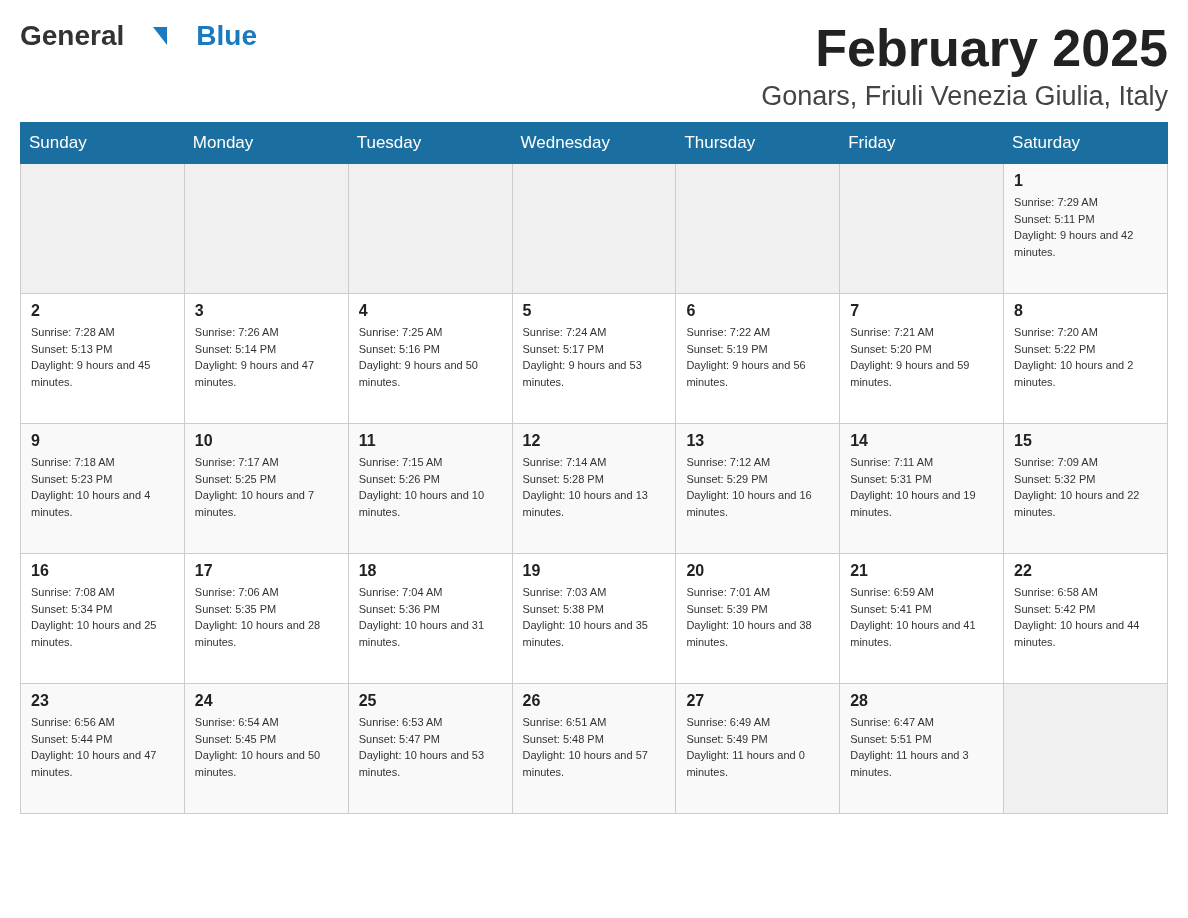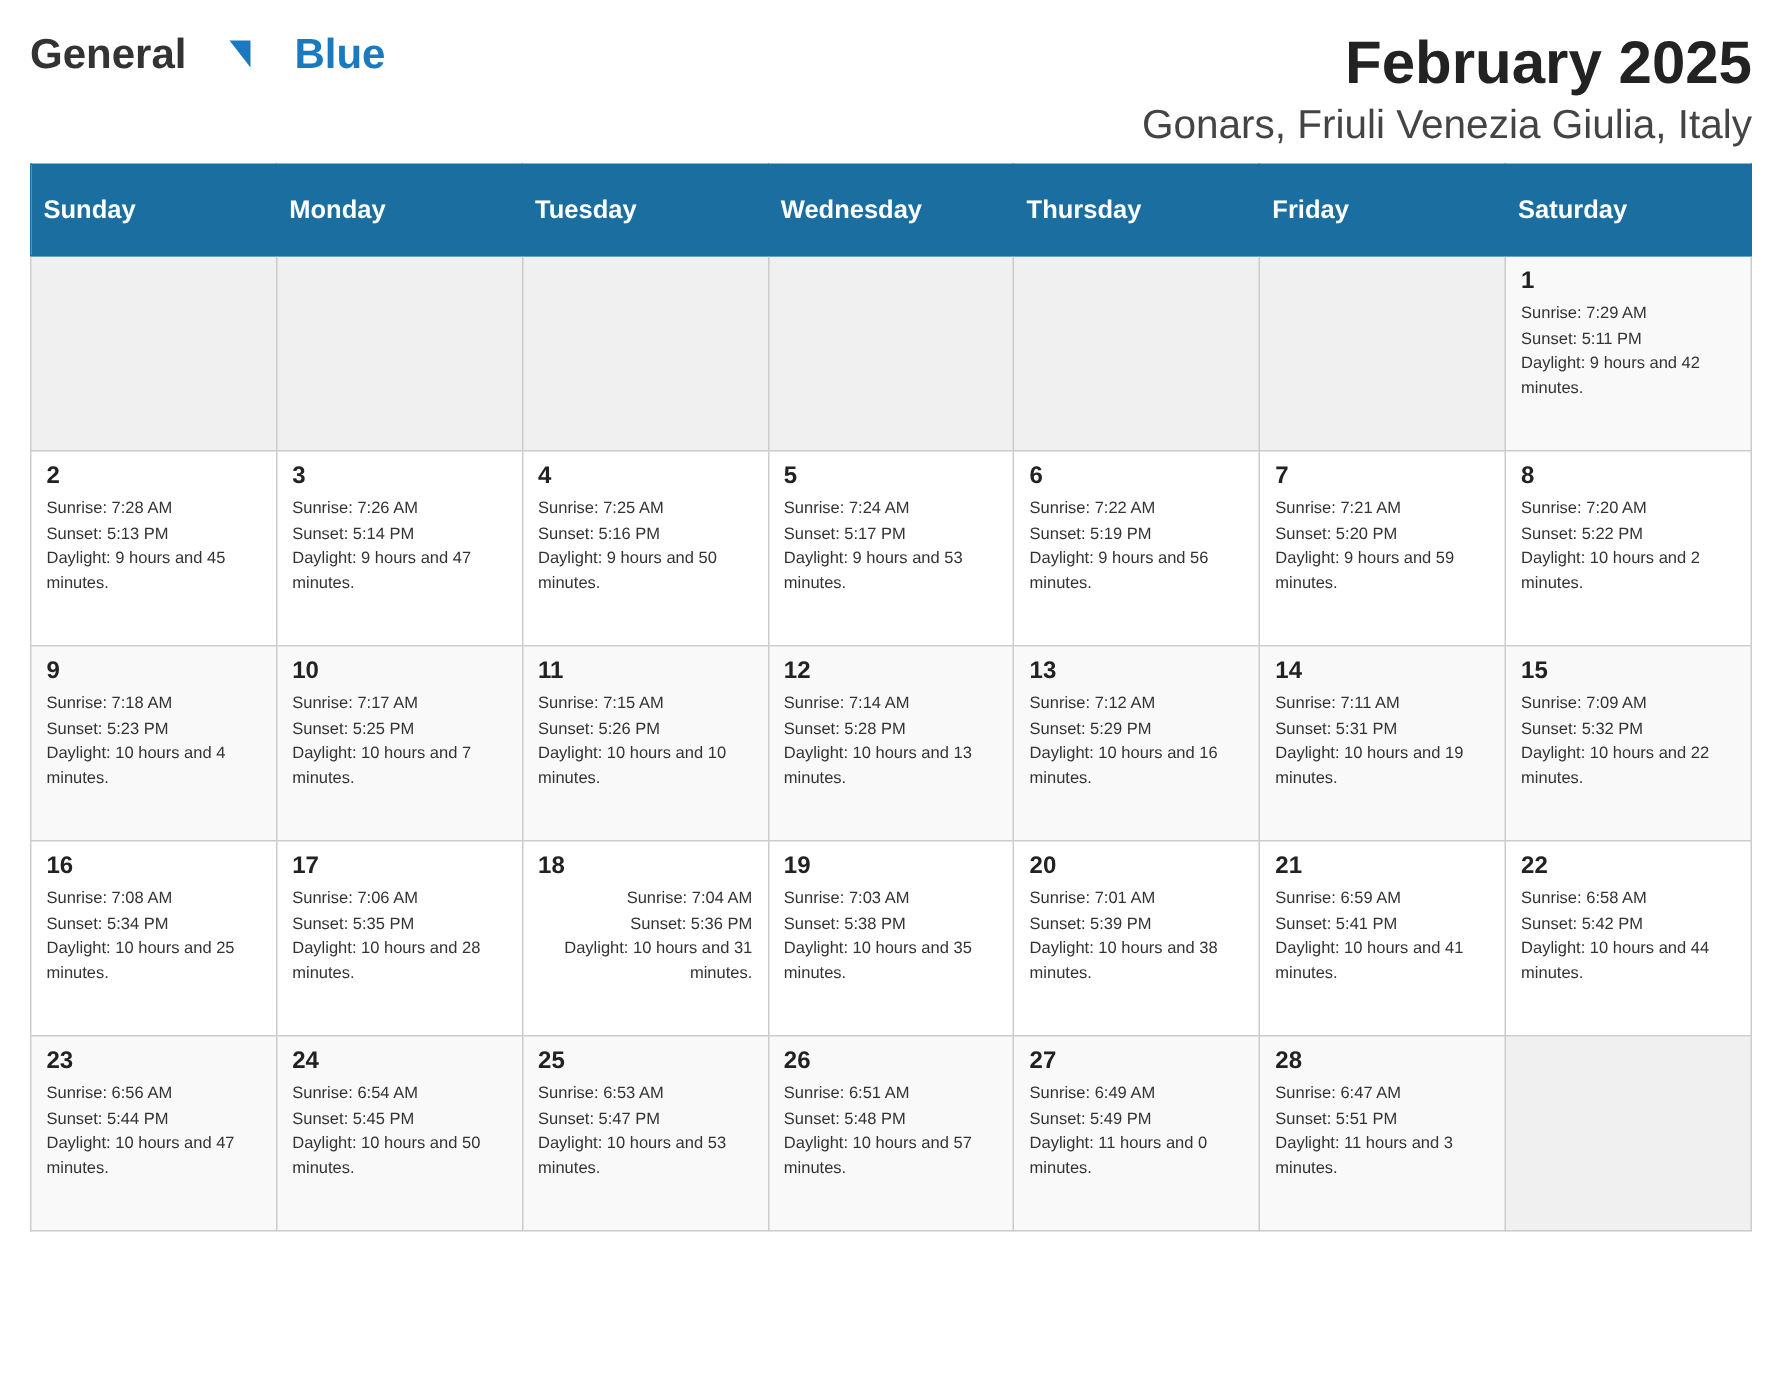--- a/index.html
+++ b/index.html
@@ -40,42 +40,42 @@
       margin-right: 2px;
       display: inline-block;
     }
     .logo-blue {
       color: #1a7abf;
     }
     .title-section {
       text-align: right;
     }
     .month-title {
-      font-size: 40px;
+      font-size: 52px;
       font-weight: bold;
       color: #222;
       line-height: 1.1;
     }
     .location {
       font-size: 27px;
       color: #444;
       margin-top: 4px;
     }
     .calendar {
       width: 100%;
       border-collapse: collapse;
       margin-top: 10px;
     }
     .calendar th {
       background-color: #1a6fa0;
       color: #fff;
-      padding: 20px 8px;
+      padding: 10px 8px;
       text-align: left;
       font-size: 17px;
-      font-weight: bold;
+      font-weight: normal;
       border: 1px solid #1a6fa0;
     }
     .calendar td {
       vertical-align: top;
       padding: 8px 10px;
       border: 1px solid #ccc;
       width: 14.28%;
       min-height: 110px;
       font-size: 13px;
       color: #333;
@@ -246,21 +246,21 @@
 Daylight: 10 hours and 25 minutes.</div>
         </td>
         <td>
           <span class="day-number">17</span>
           <div class="day-info" style="white-space: pre-line;">Sunrise: 7:06 AM
 Sunset: 5:35 PM
 Daylight: 10 hours and 28 minutes.</div>
         </td>
         <td>
           <span class="day-number">18</span>
-          <div class="day-info" style="white-space: pre-line; text-align: right;">Sunrise: 7:04 AM
+          <div class="day-info" style="white-space: pre-line;">Sunrise: 7:04 AM
 Sunset: 5:36 PM
 Daylight: 10 hours and 31 minutes.</div>
         </td>
         <td>
           <span class="day-number">19</span>
           <div class="day-info" style="white-space: pre-line;">Sunrise: 7:03 AM
 Sunset: 5:38 PM
 Daylight: 10 hours and 35 minutes.</div>
         </td>
         <td>

